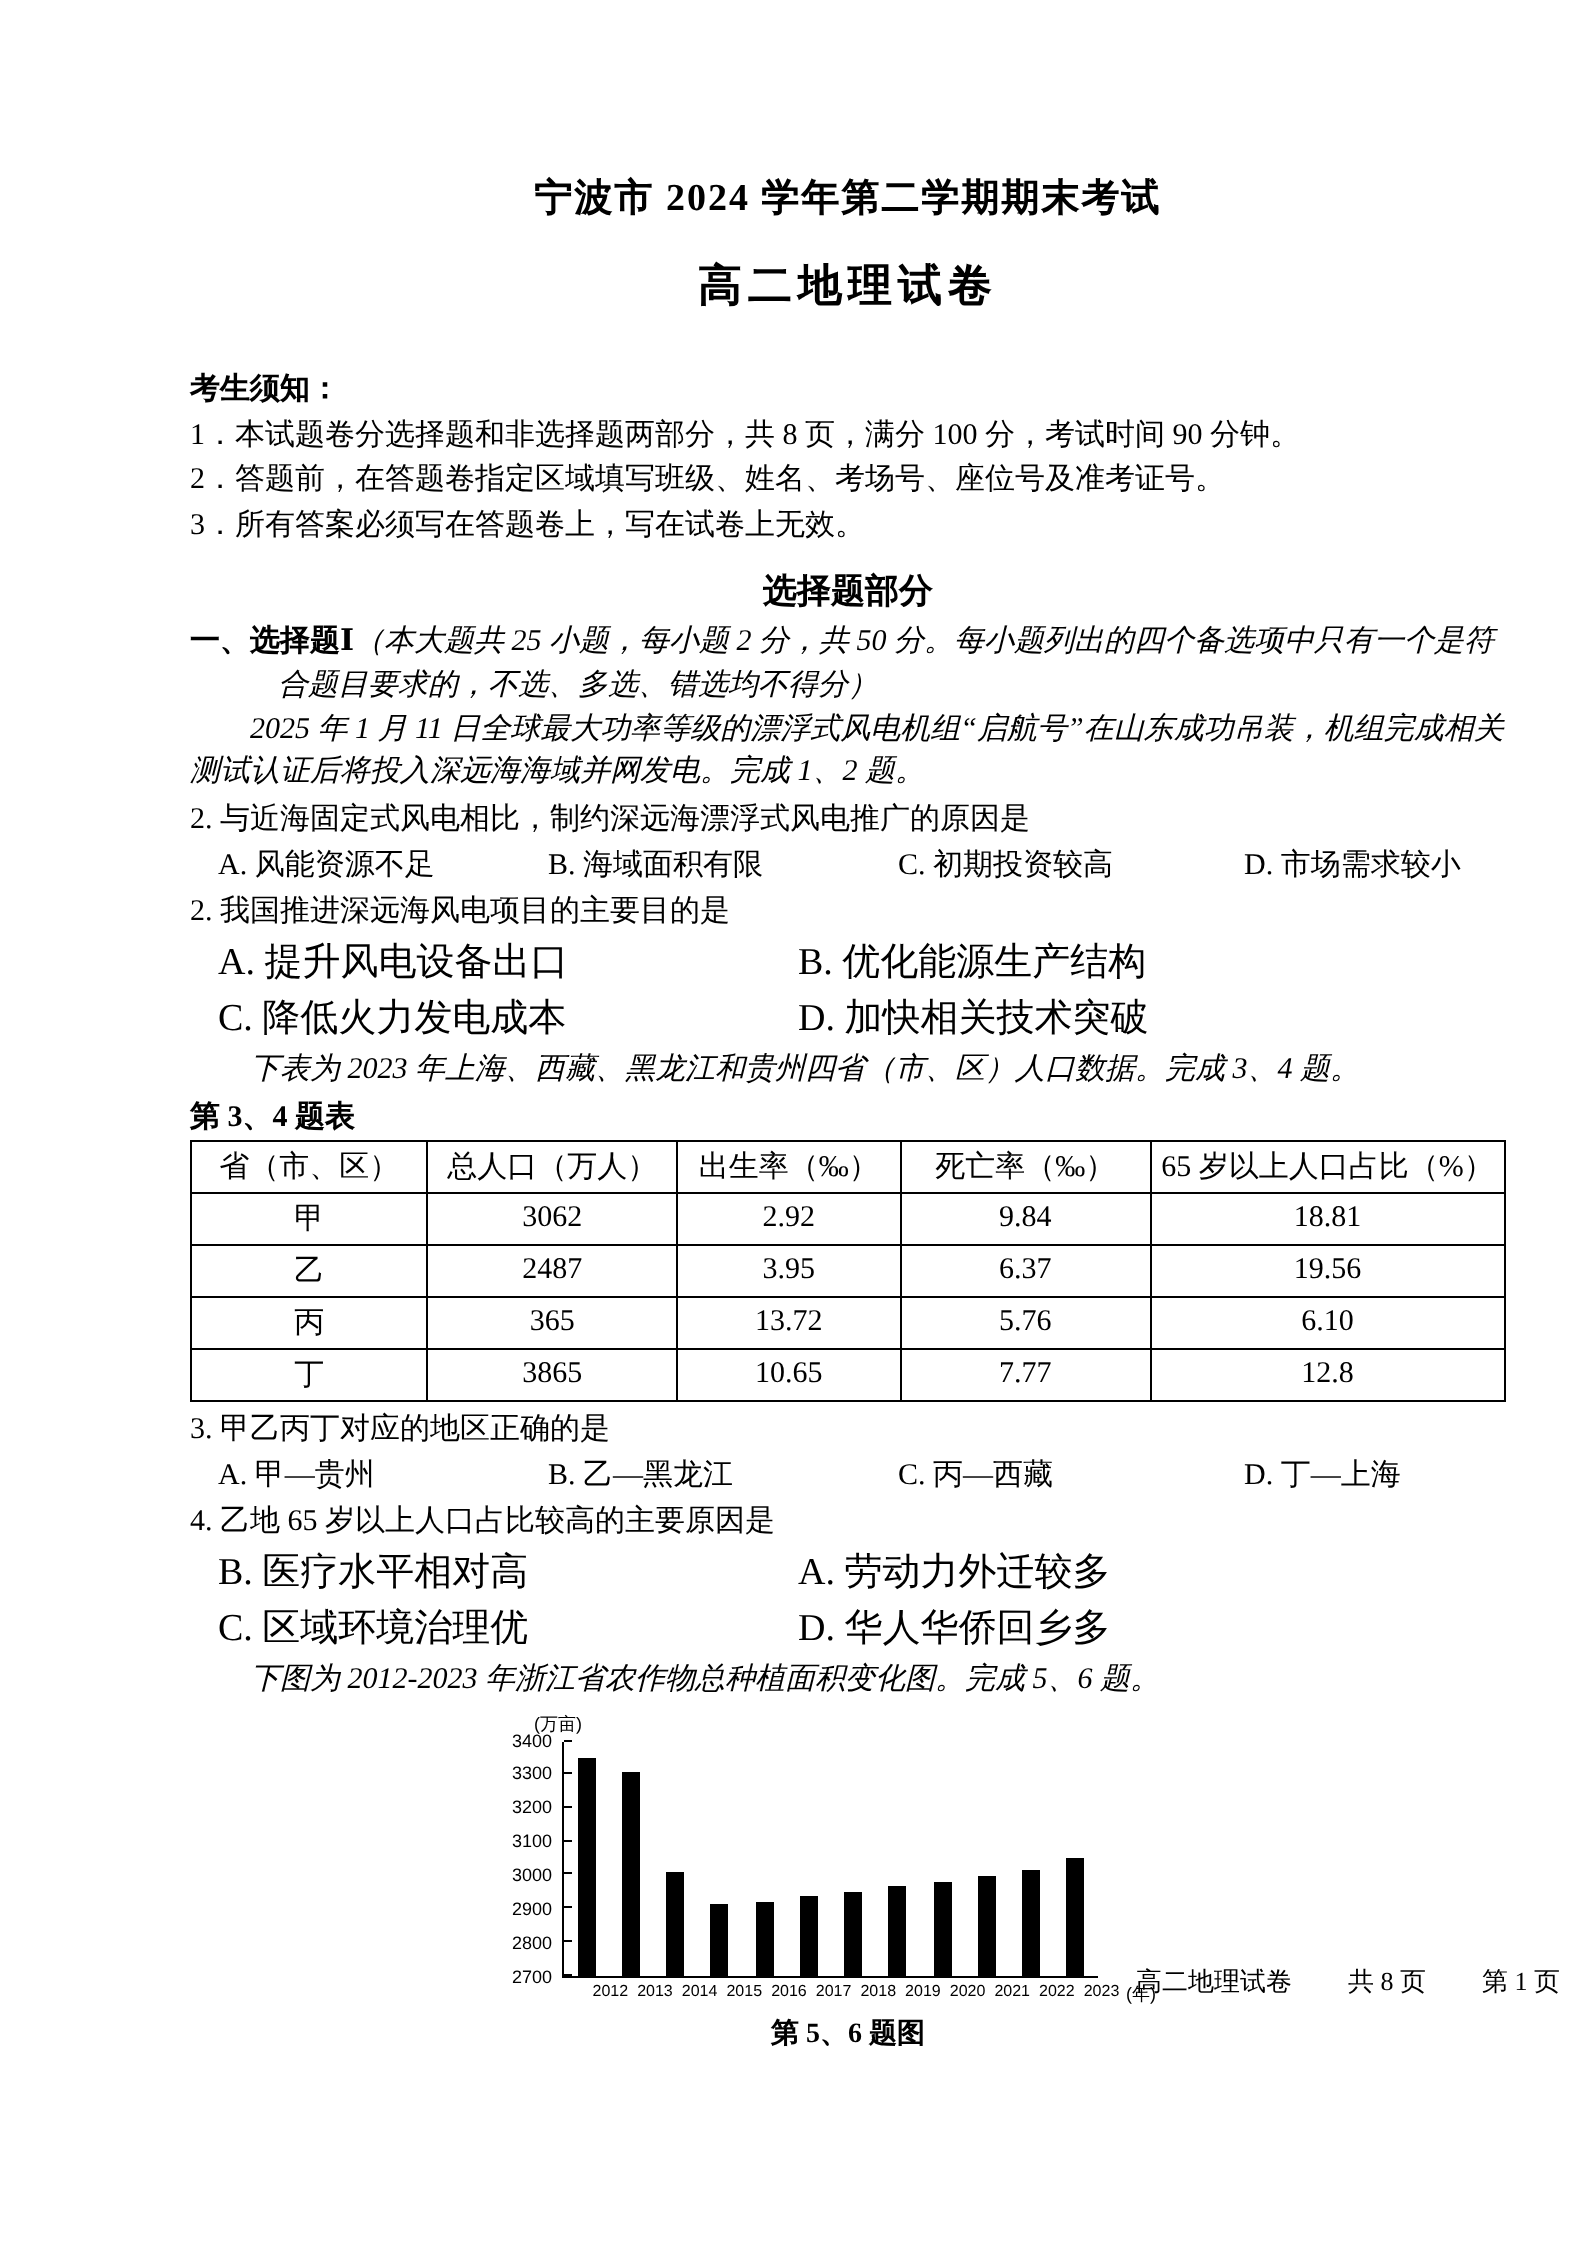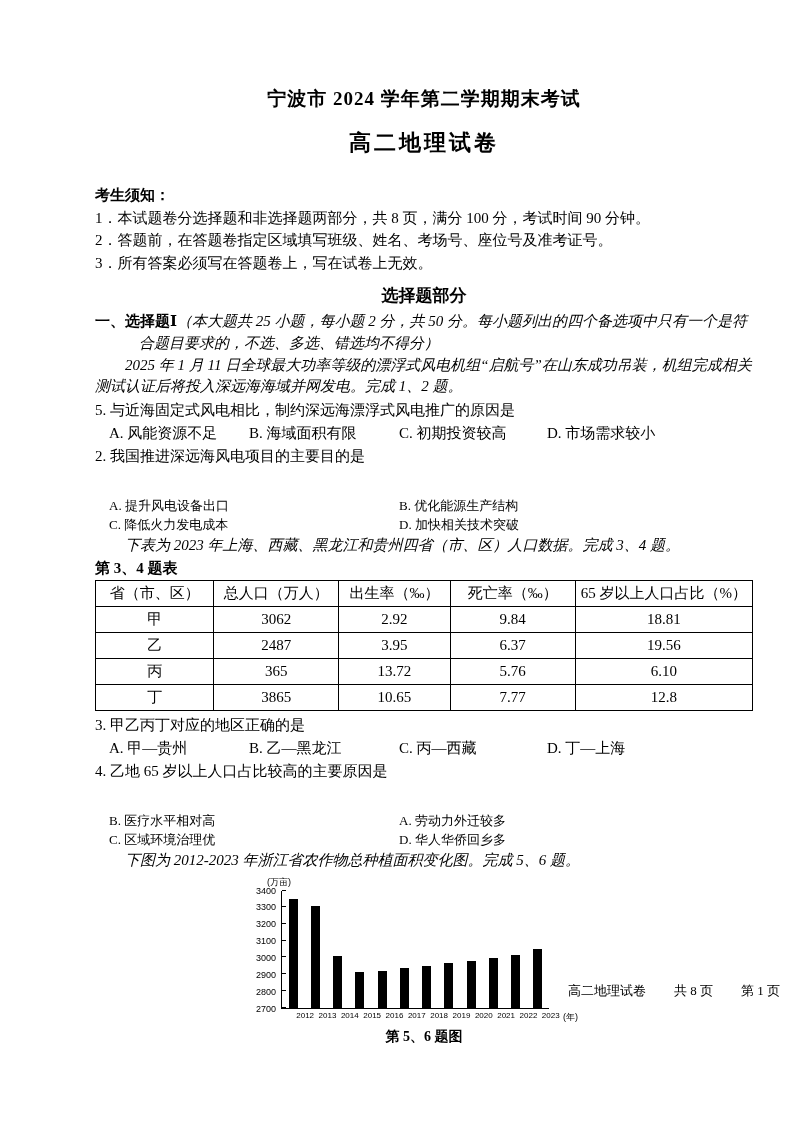--- a/index.html
+++ b/index.html
@@ -24,22 +24,22 @@
     margin-top:16px;
   }
   .notice { margin-top:26px; font-size:15px; line-height:1.5; }
   .notice-title { font-weight:bold; }
   .section-title { text-align:center; font-size:17px; font-weight:bold; margin:10px 0 4px 0; }
   .part { font-size:15px; line-height:1.45; padding-left:44px; text-indent:-44px; }
   .part .part-bold { font-weight:bold; }
   .part .part-rest { font-style:italic; }
   .intro { font-size:15px; line-height:1.45; text-indent:2em; font-style:italic; }
   .qstem { font-size:15px; line-height:1.5; margin-top:1px; }
-  .opts4 { display:grid; grid-template-columns:140px 150px 148px auto; padding-left:14px; font-size:15px; line-height:1.5; }
-  .opts2 { display:grid; grid-template-columns:290px auto; padding-left:14px; font-size:13px; line-height:1.5; width:560px;margin-top:28px; }
+  .opts4 { display:grid; grid-template-columns:140px 150px 148px auto; padding-left:14px; font-size:15px; line-height:1.5;gap:25px; }
+  .opts2 { display:grid; grid-template-columns:290px auto; padding-left:14px; font-size:19px; line-height:1.5; width:560px; }
   .table-caption { font-weight:bold; font-size:15px; margin:3px 0 2px 0; }
   table.data { border-collapse:collapse; width:100%; font-size:15px; table-layout:fixed; }
   table.data th, table.data td {
     border:1px solid #000; text-align:center; padding:1px 2px; height:26px; font-weight:normal;
   }
   
   .chart-fig { width:350px; margin:4px auto 0 auto; font-family:"Liberation Sans","DejaVu Sans",sans-serif; }
   .chart-unit-y { font-size:9px; margin-left:18px; margin-bottom:2px; }
   .chart-body { display:flex; align-items:flex-end; }
   .yaxis { position:relative; width:32px; height:118px; font-size:9px; }
@@ -77,21 +77,21 @@
     <div class="notice-item">3．所有答案必须写在答题卷上，写在试卷上无效。</div>
   </div>
 
   <div class="section-title">选择题部分</div>
 
   <p class="part"><span class="part-bold">一、选择题Ⅰ</span><span class="part-rest">（本大题共 25 小题，每小题 2 分，共 50 分。每小题列出的四个备选项中只有一个是符合题目要求的，不选、多选、错选均不得分）</span></p>
 
   <p class="intro">2025 年 1 月 11 日全球最大功率等级的漂浮式风电机组“启航号”在山东成功吊装，机组完成相关测试认证后将投入深远海海域并网发电。完成 1、2 题。</p>
 
   <div class="question">
-    <div class="qstem">5. 与近海固定式风电相比，制约深远海漂浮式风电推广的原因是</div>
+    <div class="qstem">2. 与近海固定式风电相比，制约深远海漂浮式风电推广的原因是</div>
     <div class="opts4">
       <span>A. 风能资源不足</span>
       <span>B. 海域面积有限</span>
       <span>C. 初期投资较高</span>
       <span>D. 市场需求较小</span>
     </div>
   </div>
 
   <div class="question">
     <div class="qstem">2. 我国推进深远海风电项目的主要目的是</div>

